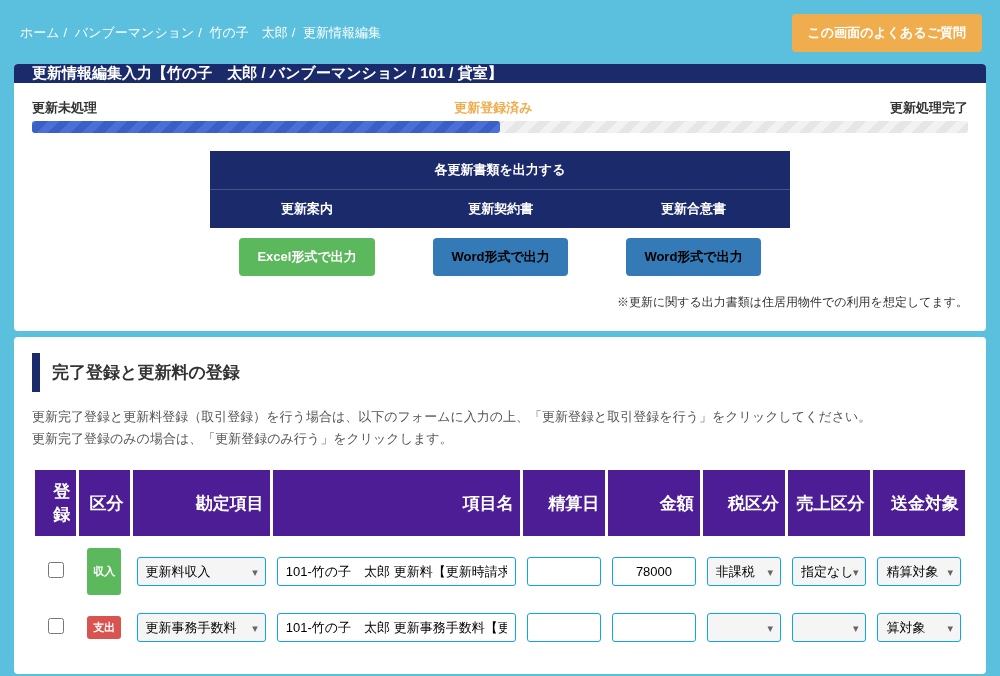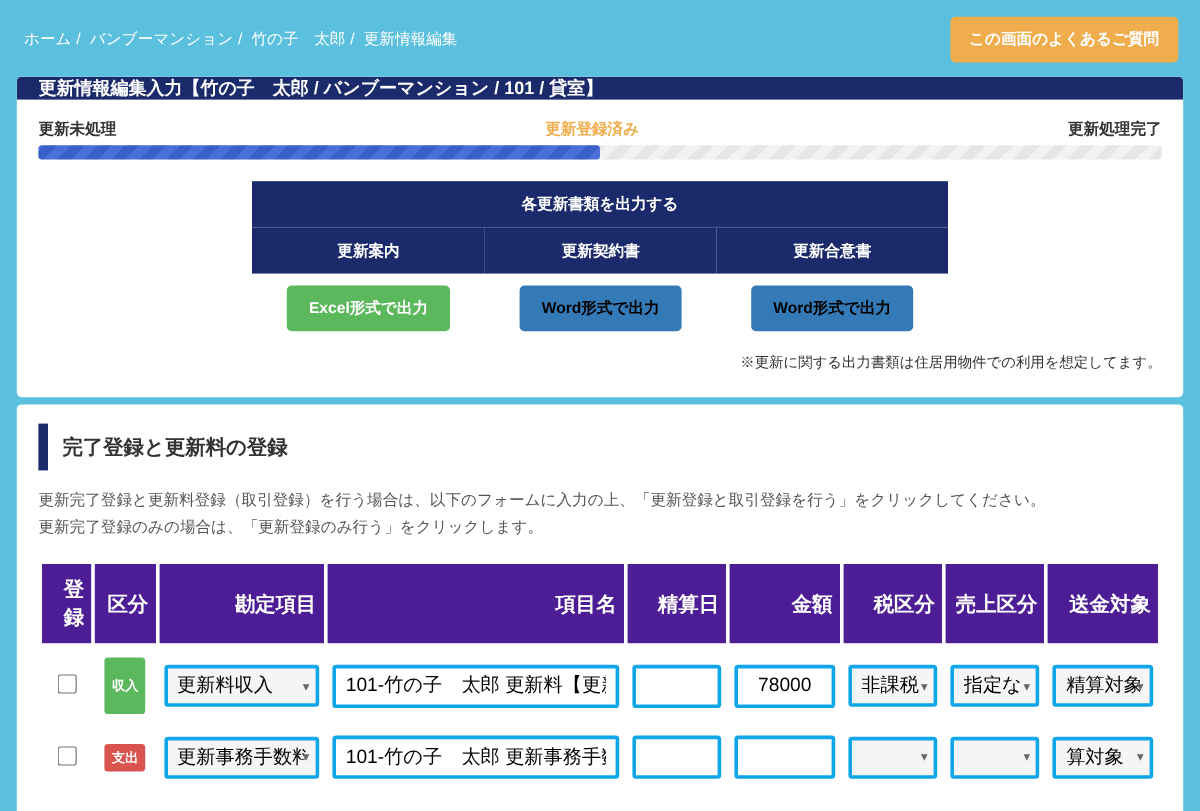--- a/index.html
+++ b/index.html
@@ -27,21 +27,21 @@
 .btn-green { background: #5cb85c; color: #fff; border: none; padding: 10px 18px; border-radius: 4px; font-weight: bold; cursor: pointer; font-size: 13px; }
 .btn-blue { background: #337ab7; color: #000000; border: none; padding: 10px 18px; border-radius: 4px; font-weight: bold; cursor: pointer; font-size: 13px; }
 .note-right { text-align: right; font-size: 12px; margin-top: 8px; }
 .section-title { border-left: 8px solid #1b2a6b; padding: 8px 12px; font-size: 17px; font-weight: bold; margin-bottom: 14px; }
 .desc { font-size: 13px; color: #555; line-height: 1.7; margin-bottom: 14px; }
 .data-table { width: 100%; border-collapse: separate; border-spacing: 3px 6px; }
 .data-table thead th { background: #4c1d95; color: #fff; font-size: 17px; padding: 10px 6px; text-align: right; font-weight: bold; }
 .data-table tbody td { padding: 6px 4px; text-align: center; vertical-align: middle; }
 .badge-in { background: #5cb85c; color: #fff; padding: 16px 6px; border-radius: 3px; font-size: 11px; font-weight: bold; display: inline-block; }
 .badge-out { background: #d9534f; color: #fff; padding: 4px 6px; border-radius: 3px; font-size: 11px; font-weight: bold; display: inline-block; }
-.sel, .inp { width: 100%; padding: 6px 8px; border: 3px solid #0ea5e9; border-radius: 3px; font-size: 16px; background: #fff; }
+.sel, .inp { width: 100%; padding: 6px 8px; border: 1px solid #0ea5e9; border-radius: 3px; font-size: 13px; background: #fff; }
 .sel { appearance: none; background: #f5f5f5; }
 .sel-wrap { position: relative; display: block; }
 .sel-wrap::after { content: "▾"; position: absolute; right: 8px; top: 50%; transform: translateY(-50%); font-size: 11px; color: #666; pointer-events: none; }
 .chk { width: 16px; height: 16px; }
 .col-reg{width:4.5%}.col-kbn{width:5.5%}.col-acc{width:15%}.col-item{width:27%}.col-date{width:9%}.col-amt{width:10%}.col-tax{width:9%}.col-sale{width:9%}.col-tgt{width:10%}
 </style>
 </head>
 <body>
 
 <div class="page">

